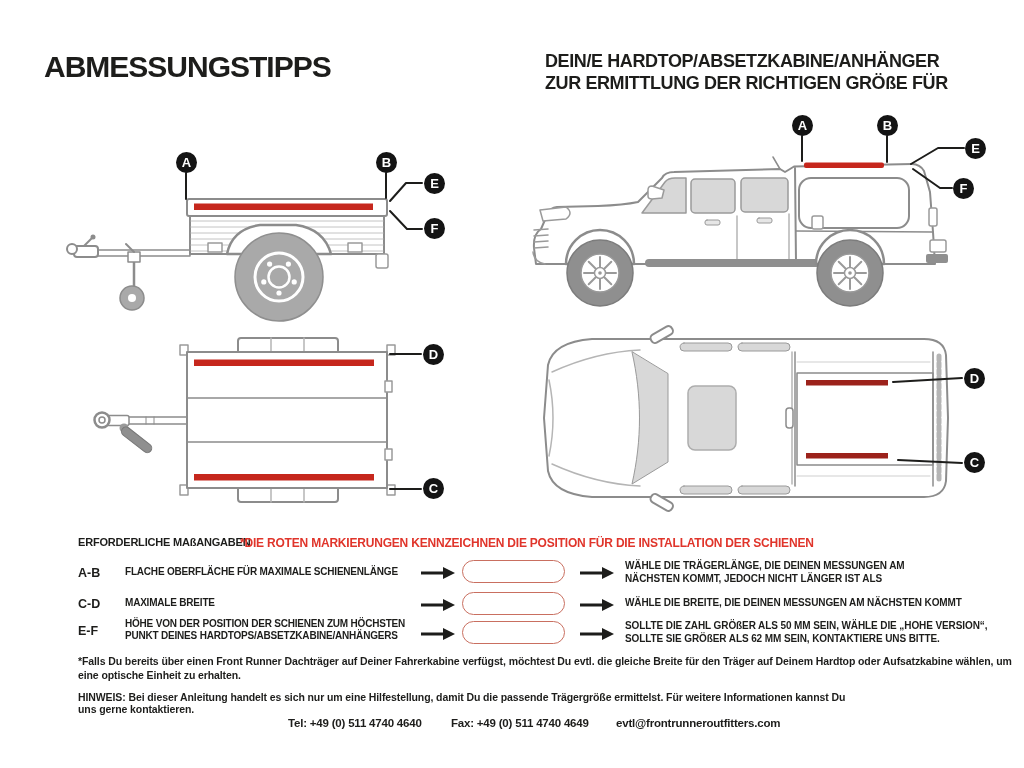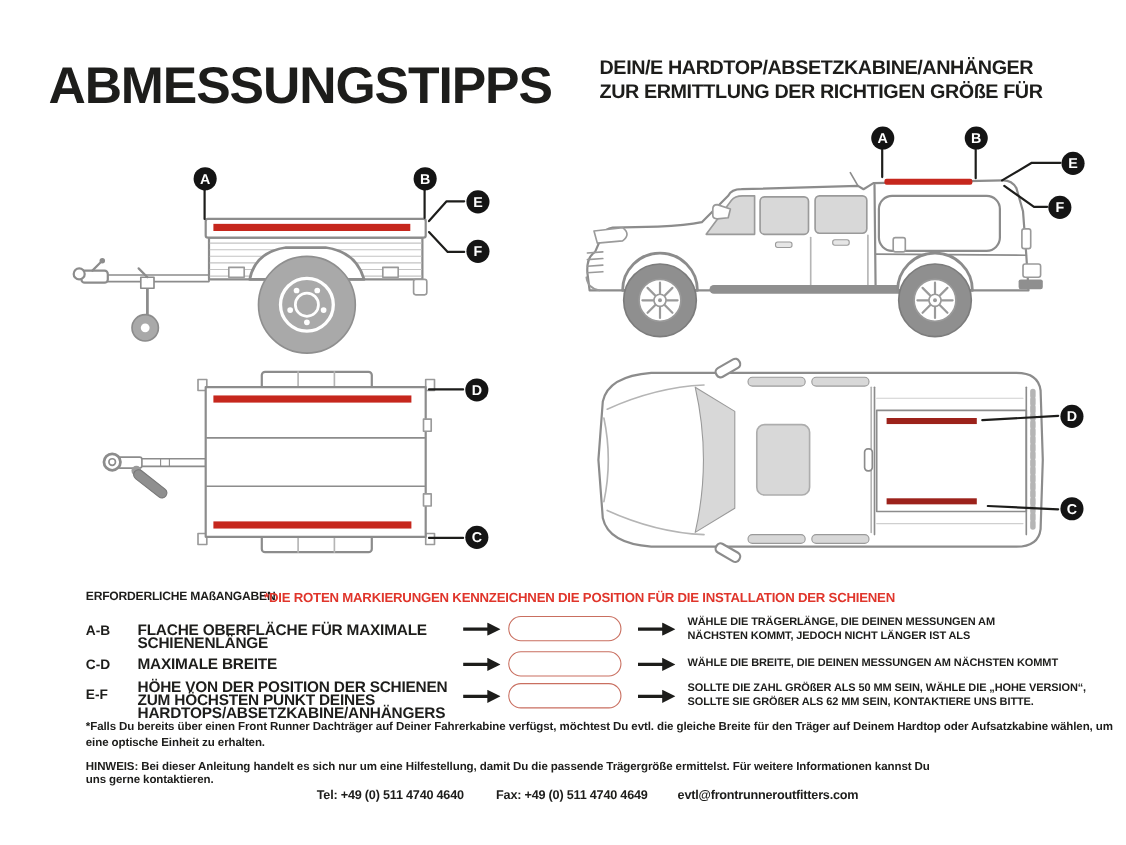--- a/index.html
+++ b/index.html
@@ -1,29 +1,29 @@
 <!DOCTYPE html>
 <html><head>
 <meta charset="utf-8">
 <style>
   html,body{margin:0;padding:0;background:#ffffff;}
   .page{position:relative;width:1024px;height:768px;background:#ffffff;overflow:hidden;
         font-family:"Liberation Sans", sans-serif;color:#1d1d1b;}
   .art{position:absolute;left:0;top:0;width:1024px;height:768px;}
-  h1.title{position:absolute;left:44px;top:50px;margin:0;font-size:47px;font-weight:bold;
+  h1.title{position:absolute;left:44px;top:50px;margin:0;font-size:30px;font-weight:bold;
            letter-spacing:-1px;color:#1d1d1b;}
   .subtitle{position:absolute;left:545px;top:50px;font-size:18px;font-weight:bold;
             line-height:22px;letter-spacing:-0.4px;}
   .badge{position:absolute;width:21px;height:21px;border-radius:50%;background:#141414;color:#ffffff;
          font-size:13px;font-weight:bold;display:flex;align-items:center;justify-content:center;}
   .m-head{position:absolute;left:78px;top:536px;font-size:11px;font-weight:bold;letter-spacing:-0.2px;}
   .m-note{position:absolute;left:240px;top:536px;font-size:12px;font-weight:bold;color:#e0352b;letter-spacing:-0.2px;}
   .mrow{position:absolute;left:0;width:1024px;height:34px;}
   .rid{position:absolute;left:78px;font-size:12.5px;font-weight:bold;}
-  .rlabel{position:absolute;left:125px;width:300px;font-size:14px;font-weight:bold;line-height:12px;letter-spacing:-0.2px;}
+  .rlabel{position:absolute;left:125px;width:300px;font-size:10px;font-weight:bold;line-height:12px;letter-spacing:-0.2px;}
   .rinstr{position:absolute;left:625px;font-size:10px;font-weight:bold;line-height:12.5px;letter-spacing:-0.1px;}
   .arrow1{position:absolute;left:421px;}
   .arrow2{position:absolute;left:580px;}
   .vbox{position:absolute;left:462px;width:101px;height:21px;border:1.6px solid #c96f60;border-radius:12px;background:#ffffff;}
   .rowAB{top:558px}.rowAB .rid{top:8px}.rowAB .rlabel{top:8px}.rowAB .arrow1,.rowAB .arrow2{top:7px}
   .rowAB .vbox{top:2px}.rowAB .rinstr{top:2px;width:285px}
   .rowCD{top:590px}.rowCD .rid{top:7px}.rowCD .rlabel{top:7px}.rowCD .arrow1,.rowCD .arrow2{top:7px}
   .rowCD .vbox{top:2px}.rowCD .rinstr{top:7px;width:430px}
   .rowEF{top:616px}.rowEF .rid{top:8px}.rowEF .rlabel{top:2px}.rowEF .arrow1,.rowEF .arrow2{top:10px}
   .rowEF .vbox{top:5px}.rowEF .rinstr{top:4px;width:398px}

